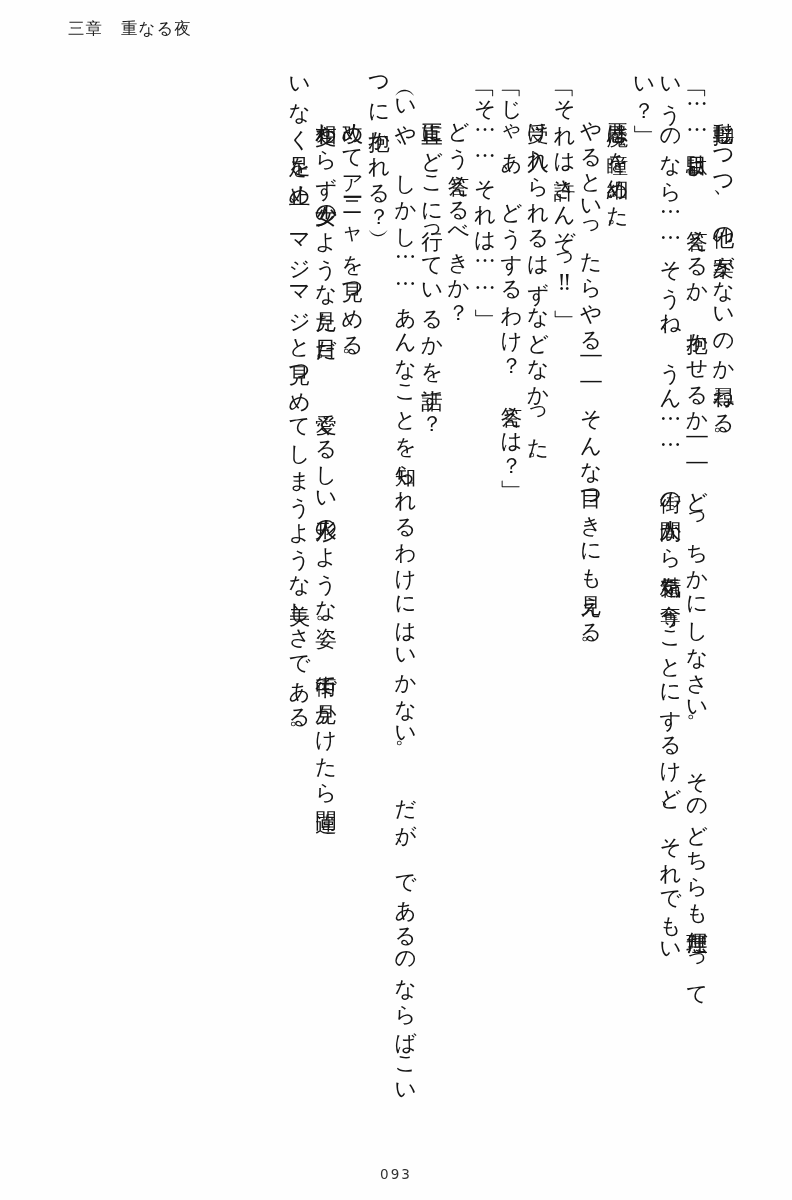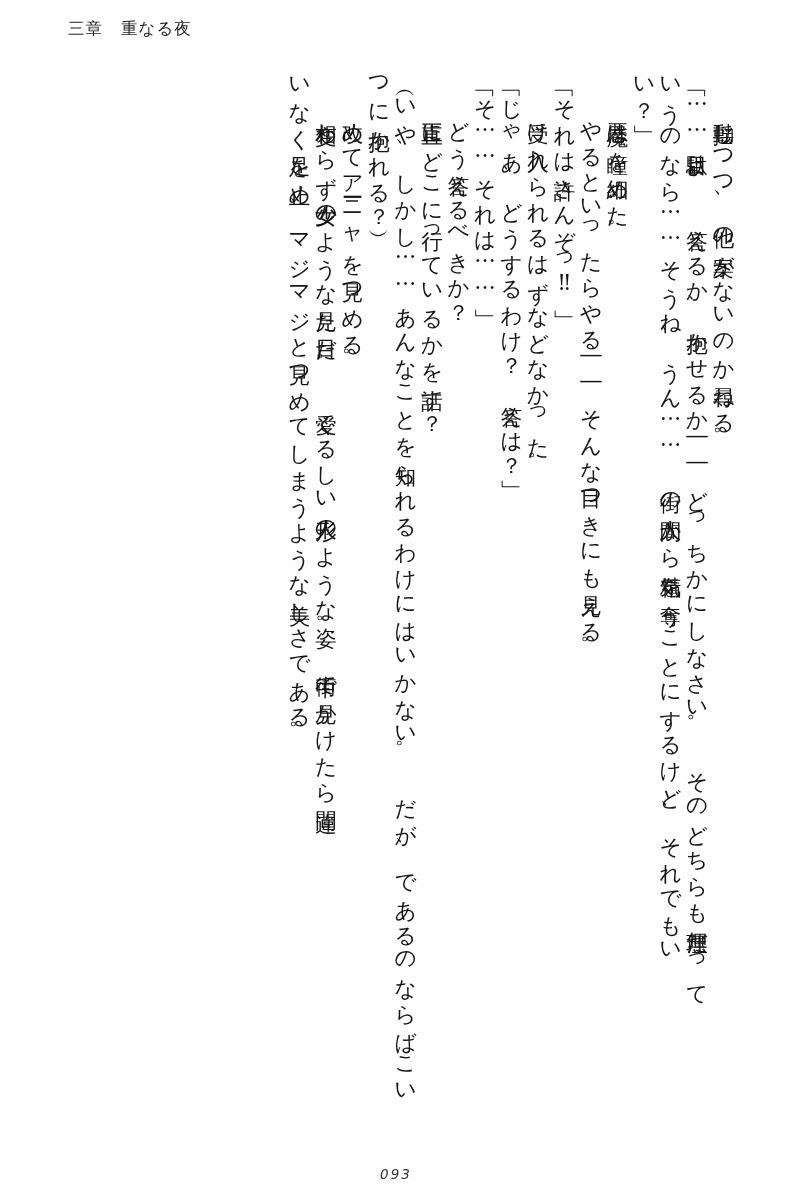--- a/index.html
+++ b/index.html
@@ -71,21 +71,20 @@
   .folio {
     position: absolute;
     bottom: 18px;
     left: 0;
     width: 792px;
     text-align: center;
     font-size: 13.5px;
     letter-spacing: 2px;
     color: #333;
     font-family: "DejaVu Sans", "Liberation Sans", sans-serif;
-    font-style: italic;
   }
 </style>
 </head>
 <body>
 
 <div class="page">
 
   <div class="running-head">
     <span class="chap-num">三章</span><span>重なる夜</span>
   </div>

